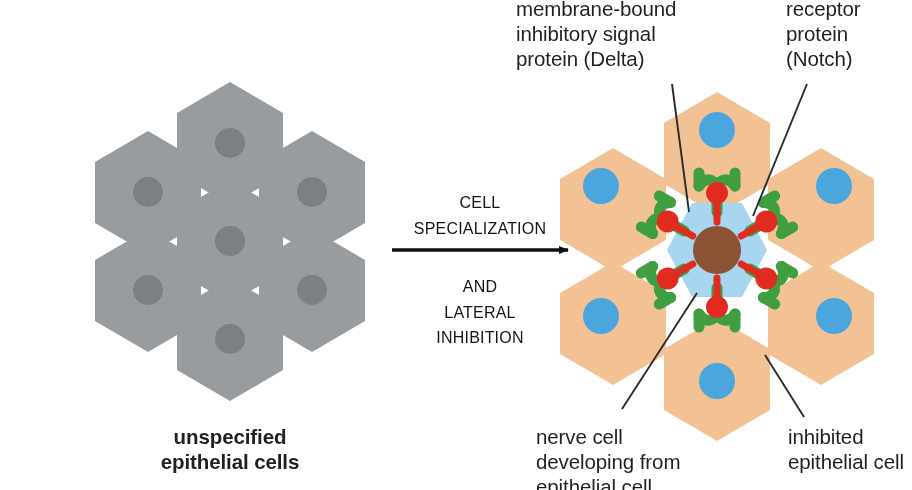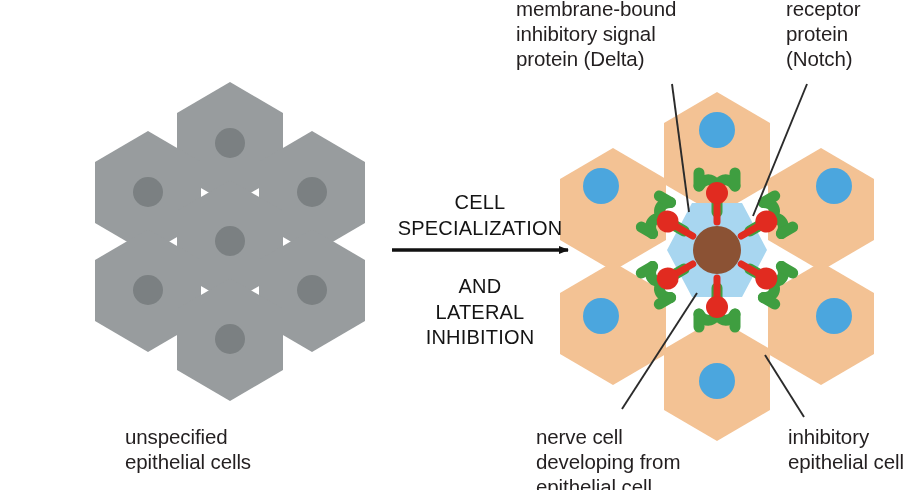--- a/index.html
+++ b/index.html
@@ -30,27 +30,27 @@
   }
   .lbl {
     position: absolute;
     font-family: "Liberation Sans", sans-serif;
     font-size: 20.5px;
     line-height: 25px;
     color: #231f20;
     white-space: pre-line;
     letter-spacing: -0.1px;
   }
-  .caption-center { text-align: left; }
+  .caption-center { text-align: center; font-weight: bold; }
   .caption-left { text-align: left; }
   .arrow-text {
     position: absolute;
     text-align: center;
     font-family: "Liberation Sans", sans-serif;
-    font-size: 20px;
+    font-size: 16px;
     line-height: 25.5px;
     letter-spacing: 0.2px;
     color: #141414;
     white-space: pre-line;
     font-weight: 400;
   }
 </style>
 </head>
 <body>
 
@@ -235,16 +235,16 @@
 LATERAL
 INHIBITION</div>
 
   <div class="lbl caption-center" style="left:108px; top:424px; width:210px;">unspecified
 epithelial cells</div>
 
   <div class="lbl caption-left" style="left:519px; top:424px;">nerve cell
 developing from
 epithelial cell</div>
 
-  <div class="lbl caption-left" style="left:771px; top:424px;">inhibitory
+  <div class="lbl caption-left" style="left:771px; top:424px;">inhibited
 epithelial cell</div>
 
 </div>
 
 </body></html>

